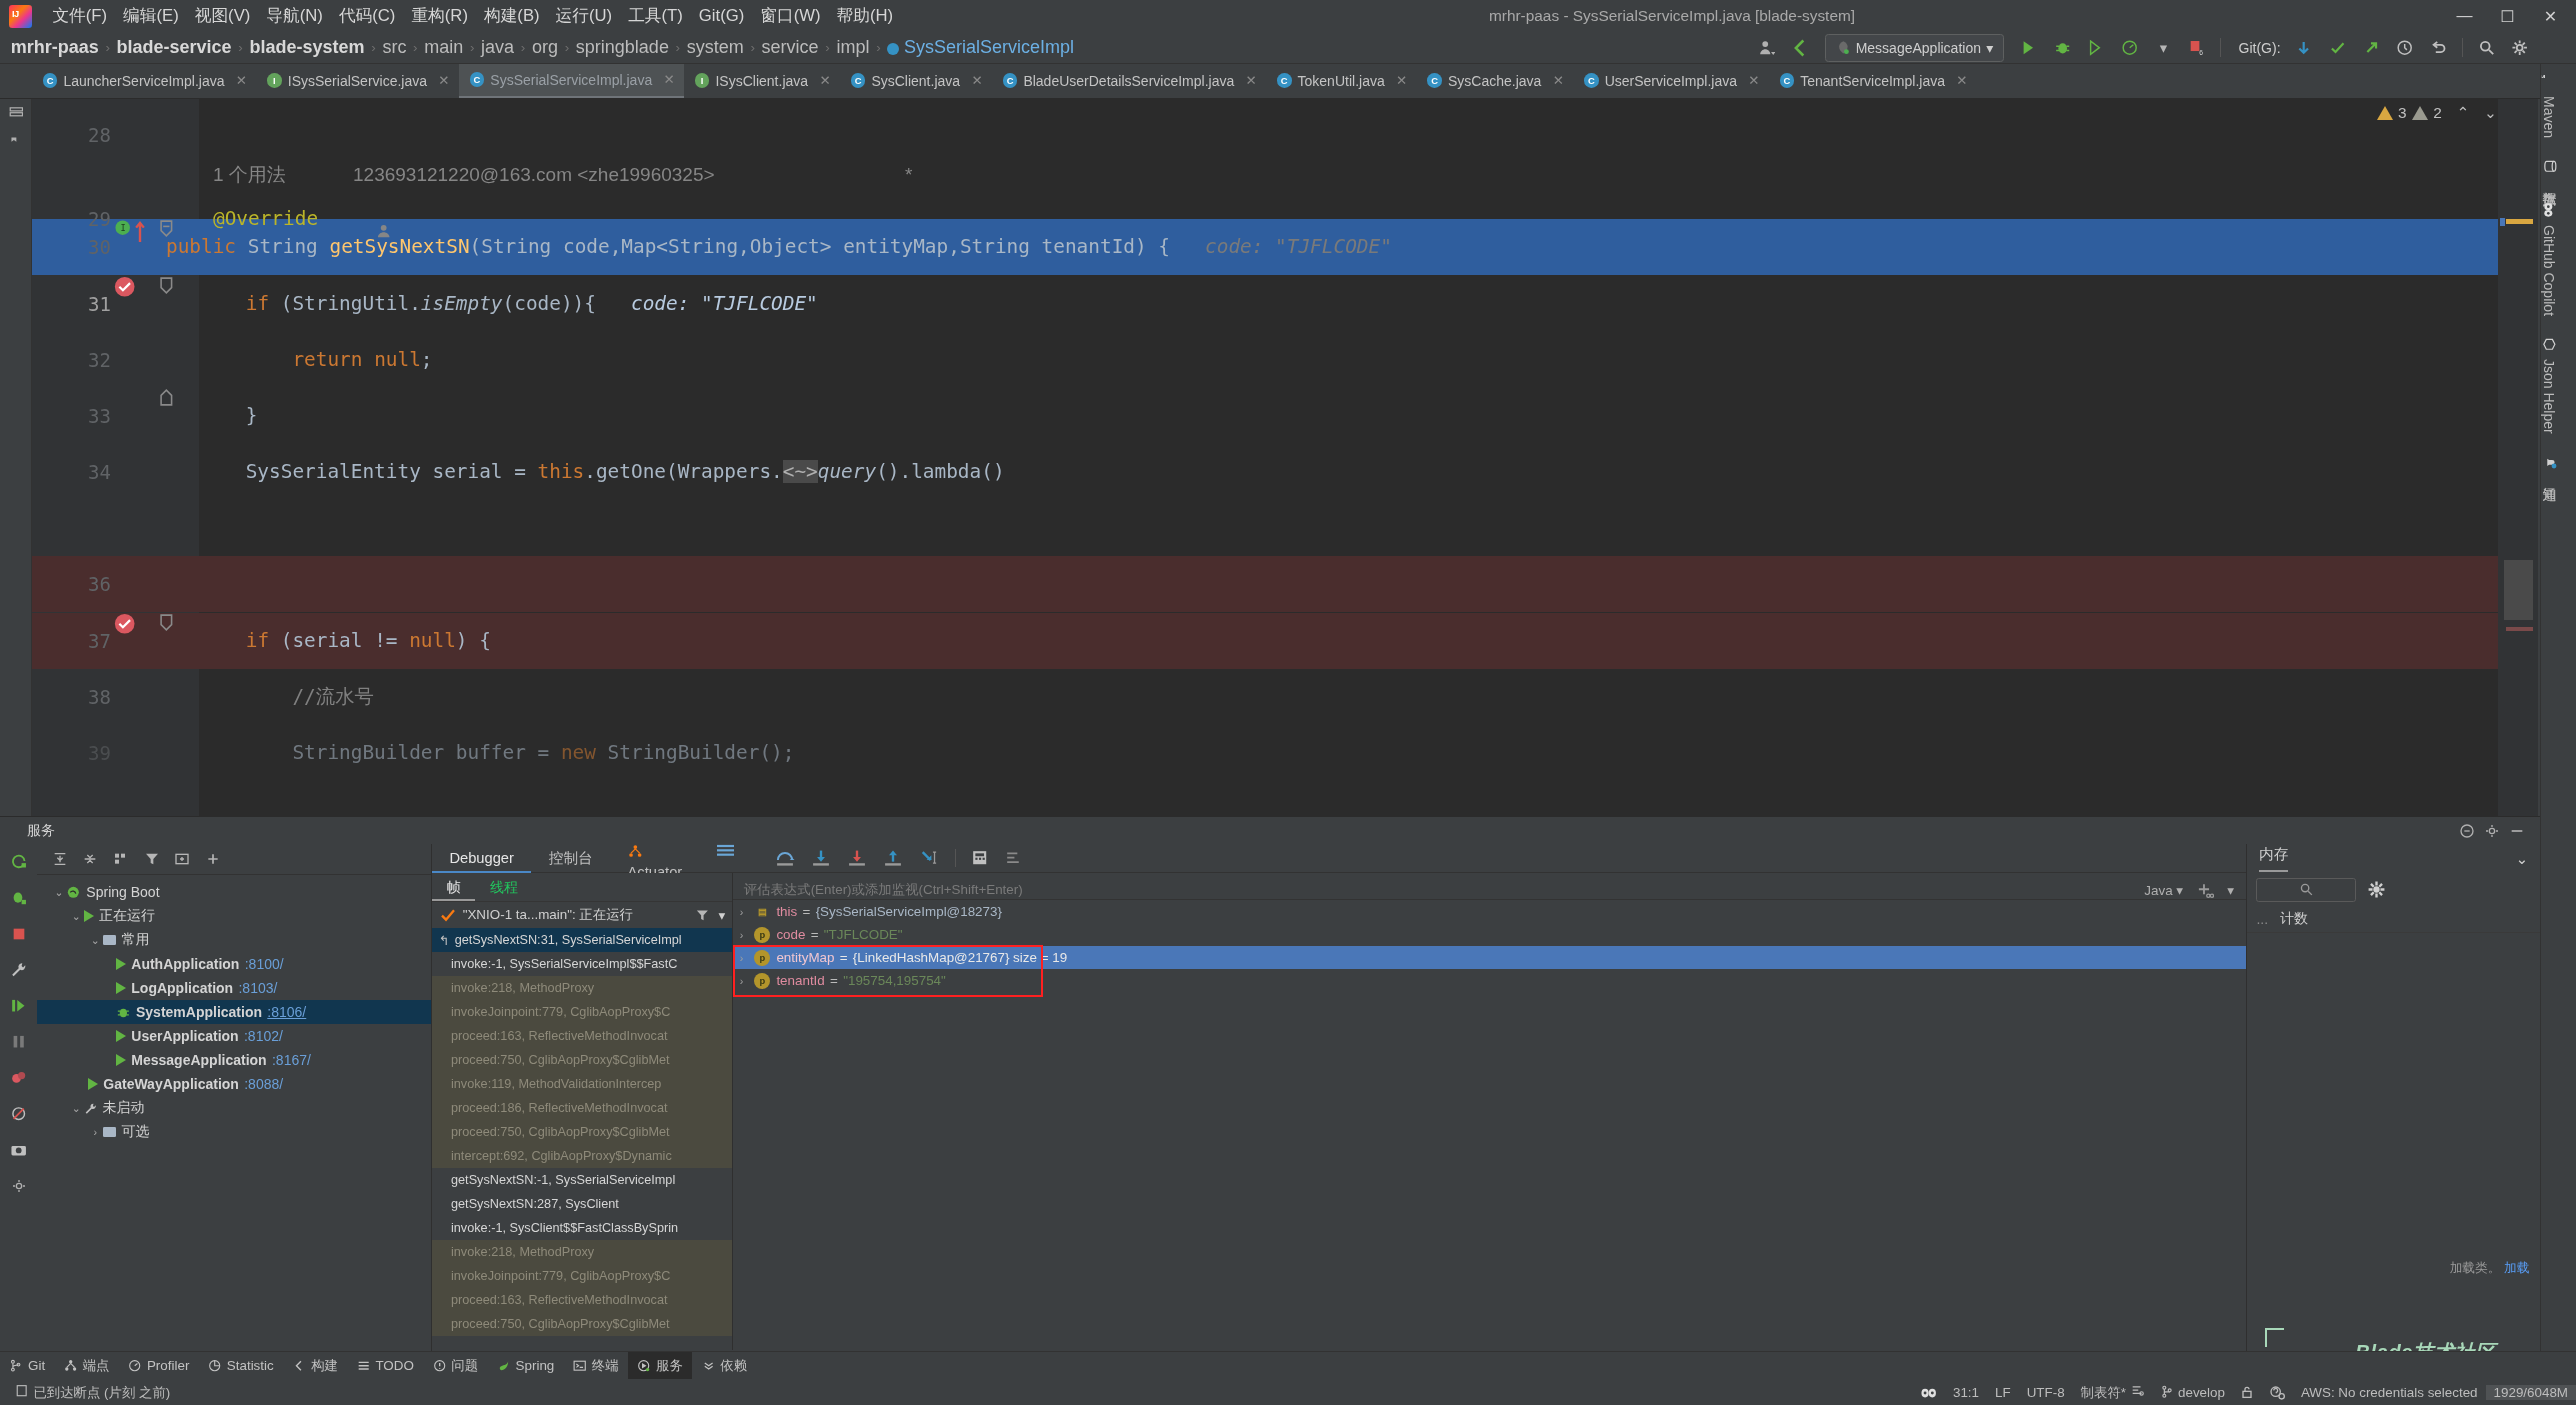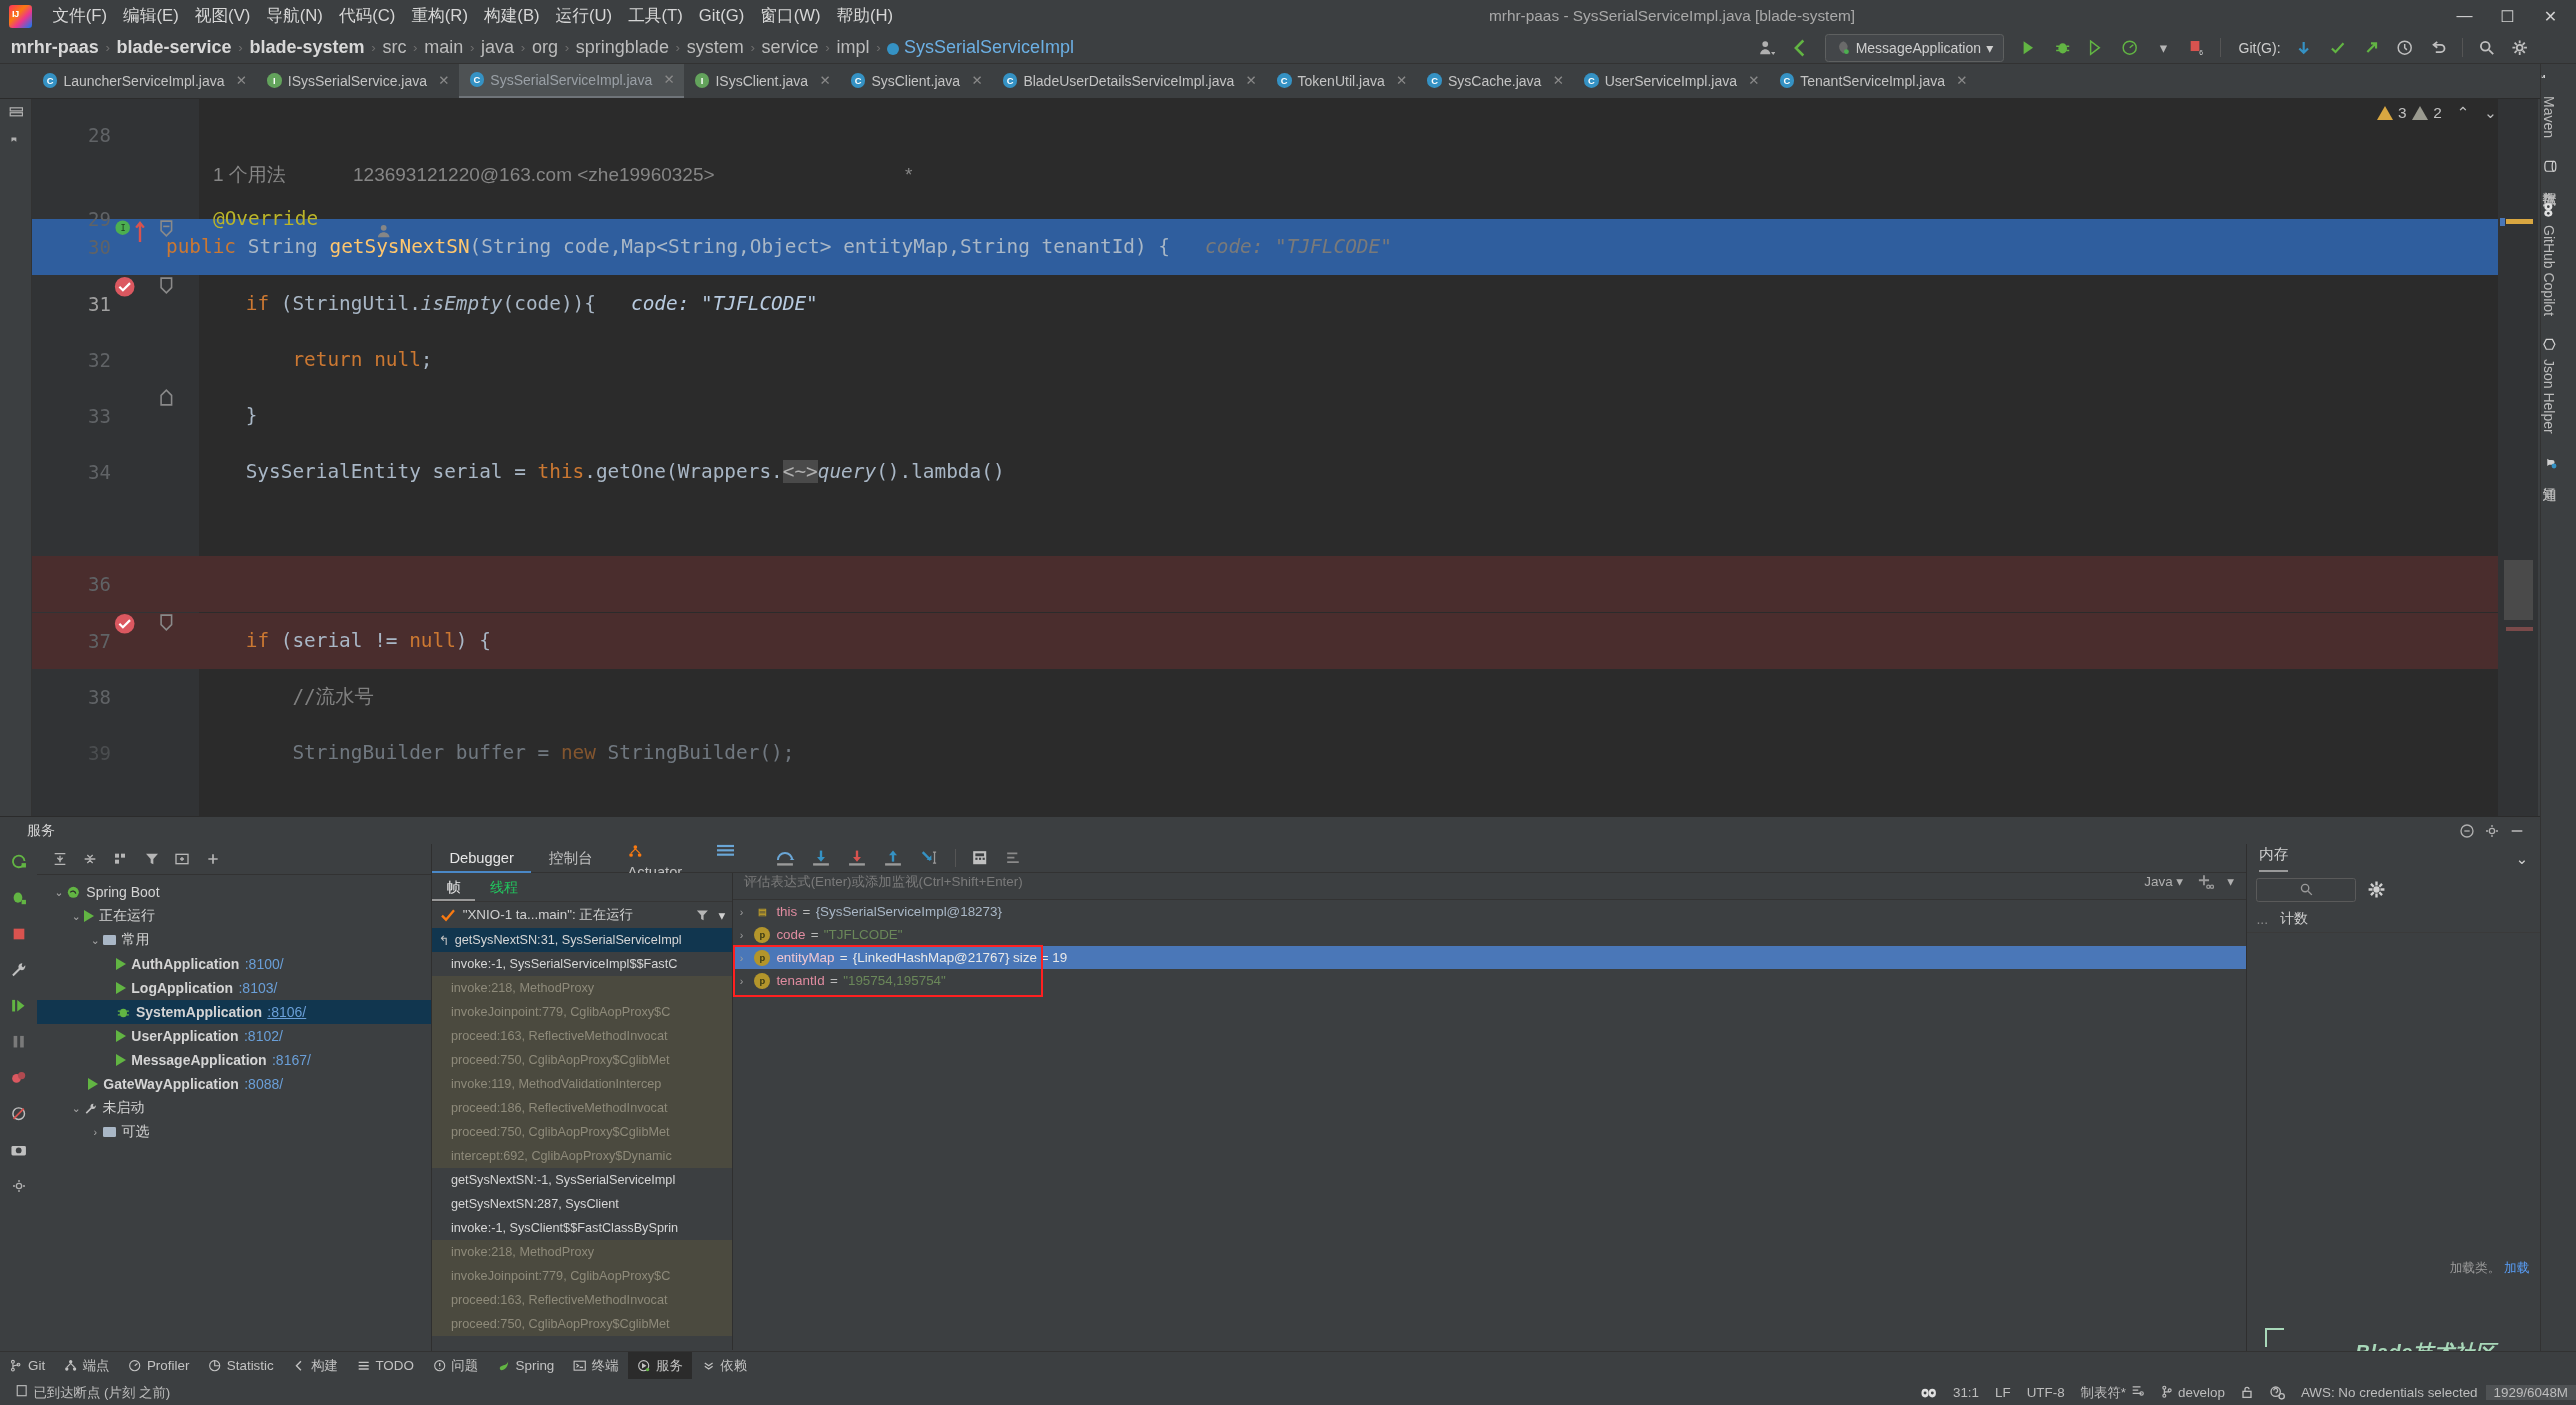--- a/index.html
+++ b/index.html
@@ -130,21 +130,21 @@
   .fst.sel { color:#e8e8e8; border-bottom:2px solid #9a9a9a; }
   .threadrow { height:27px; display:flex; align-items:center; gap:6.7px; font-size:13.4px;
     color:#d0d0d0; padding-left:8px; border-top:0.7px solid #353535; }
   .frow { height:24px; display:flex; align-items:center; font-size:12.7px;
     color:#d6d6d6; padding-left:19px; white-space:nowrap; overflow:hidden; }
   .frow.sel { background:#11364f; padding-left:6.7px; }
   .frow.lib { color:#8e8a7a; background:#4b4a3f; }
   .frow .pkg { color:#8e8e8e; font-style:italic; margin-left:5.3px;margin-top:33px; }
 
   .varspane { position:absolute; left:301px; top:29px; width:1513px; height:477px; background:#3c3f41; }
-  .watchrow { height:27px; display:flex; align-items:flex-start; border-bottom:0.7px solid #333;
+  .watchrow { height:27px; display:flex; align-items:flex-end; border-bottom:0.7px solid #333;
     font-size:13.4px; color:#7a7a7a; padding-left:10.7px; }
   .watchrow .right { margin-left:auto; display:flex; align-items:center; gap:13.4px; padding-right:12px;
     font-size:13.4px; color:#b0b0b0; }
   .vrow { height:23px; display:flex; align-items:center; font-size:13.4px; padding-left:6.7px;
     color:#bbbbbb; white-space:nowrap; }
   .vrow.sel { background:#4a77b8; }
   .vchev { width:14.7px; color:#a0a0a0; font-size:10.7px; }
   .vico { width:16px;height:16px;border-radius:50%;background:#b3952b;color:#3a3a14;font-size:9.4px;
     display:flex;align-items:center;justify-content:center;margin-right:6px;font-weight:bold;}
   .vico.obj { border-radius:2px; background:transparent; color:#b3952b; }

